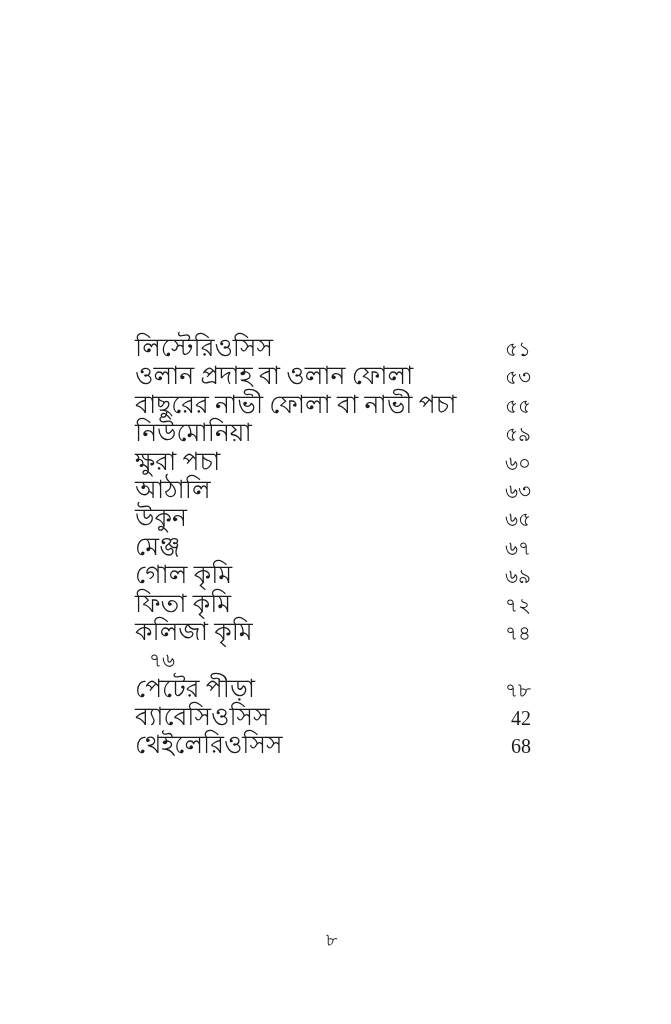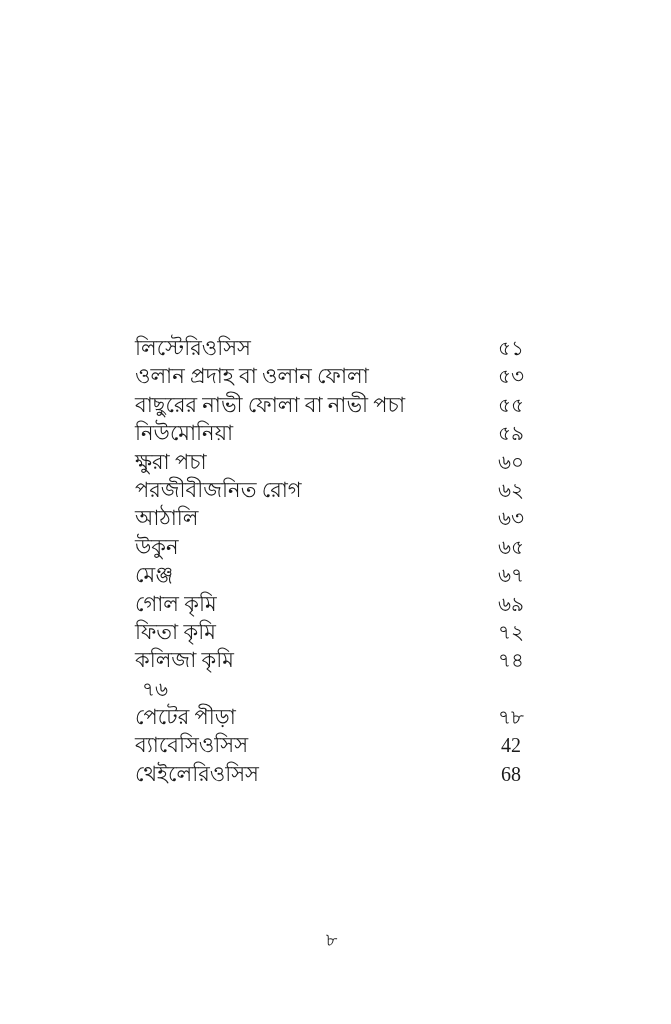--- a/index.html
+++ b/index.html
@@ -24,27 +24,27 @@
     width: 396px;
   }
   .toc-row {
     display: flex;
     justify-content: space-between;
     align-items: baseline;
     height: 28.4px;
     line-height: 28.4px;
   }
   .toc-title {
-    font-size: 21px;
+    font-size: 25px;
     white-space: nowrap;
     text-align: left;
   }
   .toc-page {
     font-size: 20px;
-    text-align: center;
+    text-align: right;
     min-width: 40px;
   }
   .footer-page-number {
     position: absolute;
     left: 0;
     right: 8px;
     top: 928px;
     text-align: center;
     font-size: 18px;
     line-height: 24px;
@@ -76,24 +76,20 @@
       <div class="toc-row">
         <span class="toc-title">নিউমোনিয়া</span>
         <span class="toc-page">৫৯</span>
       </div>
 
       <div class="toc-row">
         <span class="toc-title">ক্ষুরা পচা</span>
         <span class="toc-page">৬০</span>
       </div>
 
-      <div class="toc-row">
-        <span class="toc-title">পরজীবীজনিত রোগ</span>
-        <span class="toc-page">৬২</span>
-      </div>
 
       <div class="toc-row">
         <span class="toc-title">আঠালি</span>
         <span class="toc-page">৬৩</span>
       </div>
 
       <div class="toc-row">
         <span class="toc-title">উকুন</span>
         <span class="toc-page">৬৫</span>
       </div>

